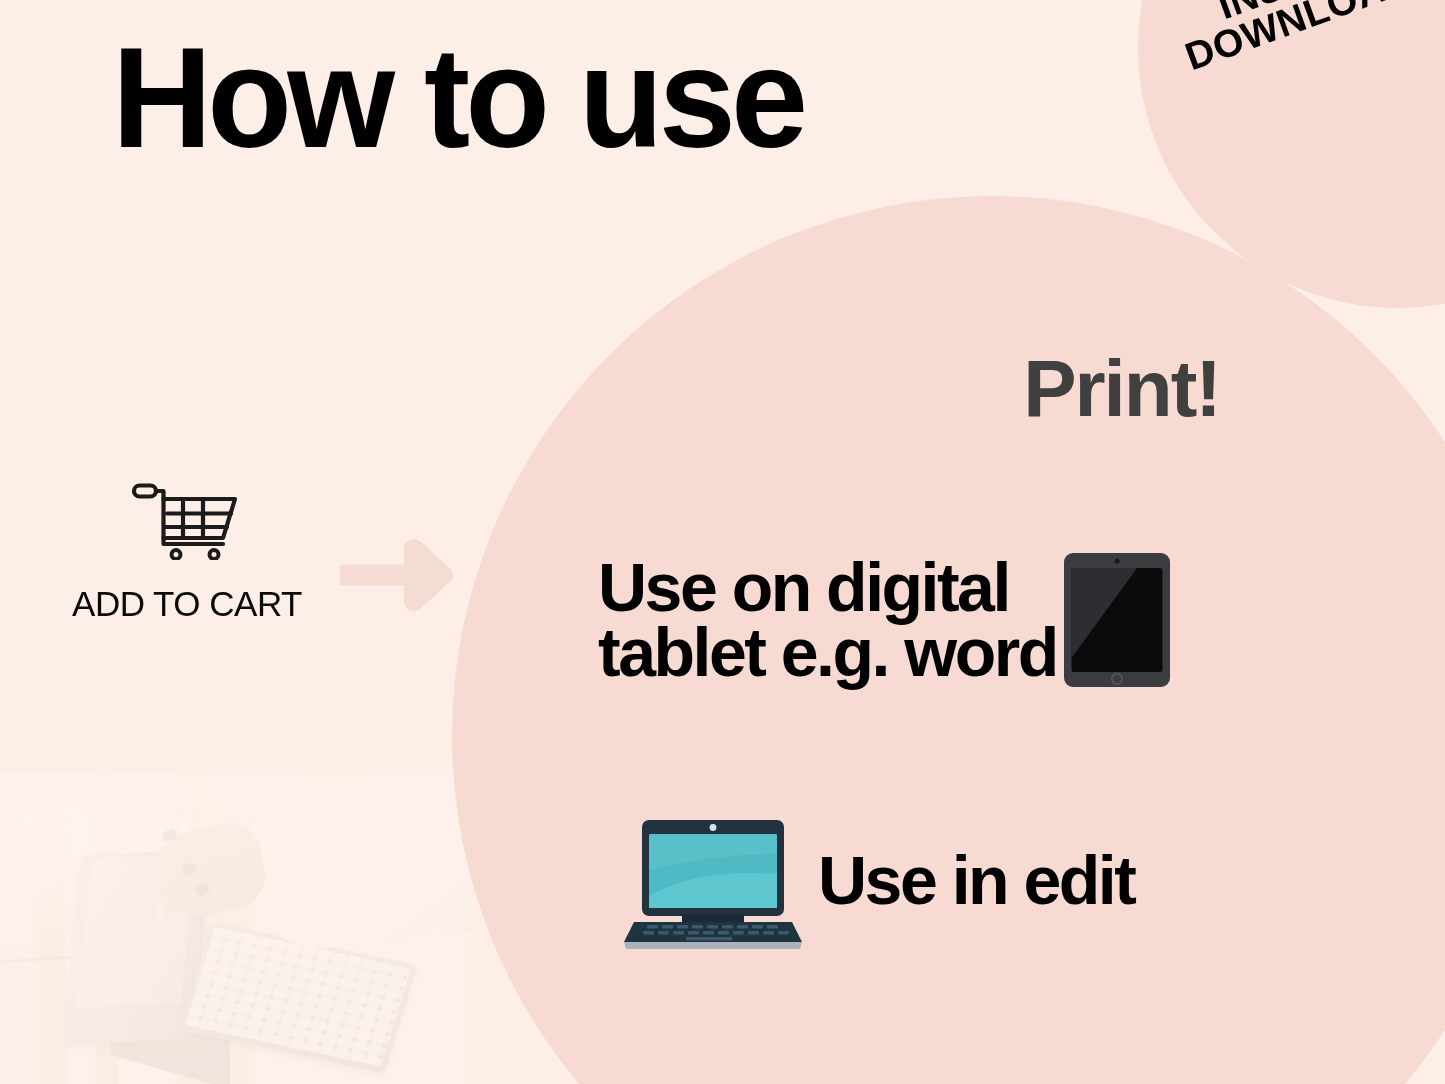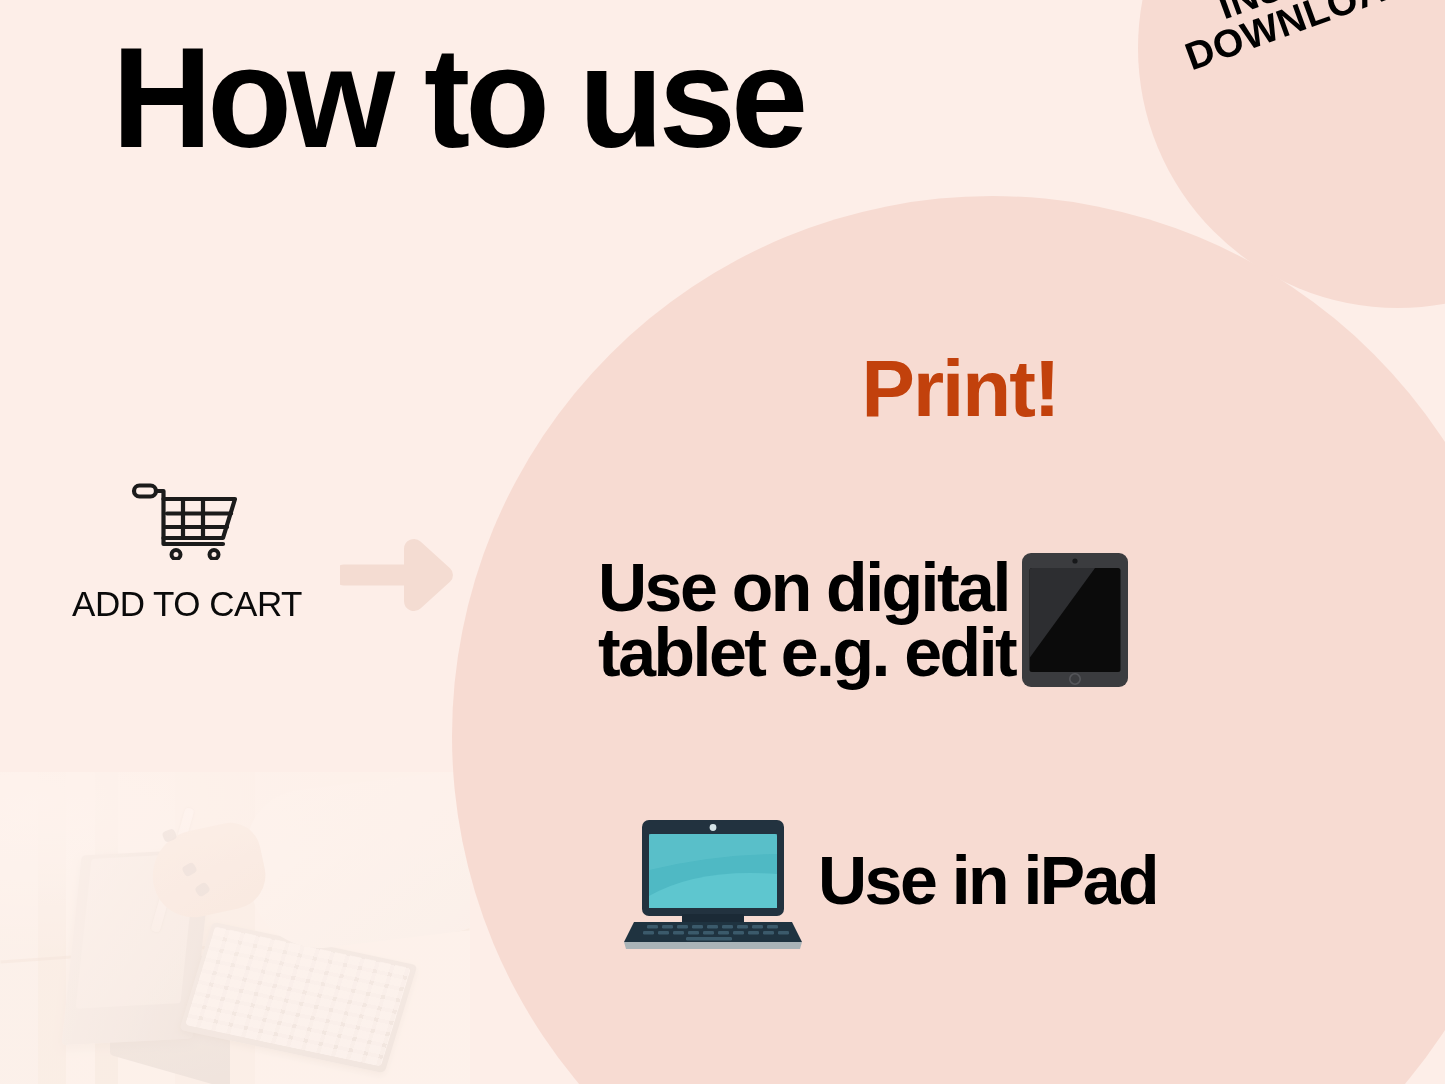--- a/index.html
+++ b/index.html
@@ -190,24 +190,24 @@
   }
 
   
   #arrow { position:absolute; left:340px; top:536px; }
 
   
   #print-text {
     position:absolute;
     left:700px; top:349px;
     width:520px;
-    text-align:center;
+    text-align:right;
     font-size:80px;
     font-weight:bold;
-    color:#c2410c;
+    color:#404040;
     letter-spacing:-2px;
     line-height:1;
     white-space:nowrap;
   }
 
   
   #tablet-row {
     position:absolute;
     left:598px; top:552px;
     display:flex;
@@ -294,21 +294,21 @@
 
   <svg id="arrow" width="116" height="78" viewBox="0 0 116 78">
     <path d="M4 28.5 h60 V13 a10 10 0 0 1 16.8 -7.3 L110 32.3 a9 9 0 0 1 0 13.4 L80.8 72.3 A10 10 0 0 1 64 65 V49.5 H4 a10.5 10.5 0 0 1 0 -21 Z" fill="#f4dcd2"></path>
   </svg>
 
   <div id="print-text">Print!</div>
 
   <div id="tablet-row">
     <div id="tablet-text">
       <div>Use on digital</div>
-      <div>tablet e.g. edit</div>
+      <div>tablet e.g. word</div>
     </div>
     <svg width="108" height="136" viewBox="0 0 108 136">
       <rect x="1" y="1" width="106" height="134" rx="9" fill="#3b3c3f"></rect>
       <rect x="8.5" y="16" width="91" height="104" rx="2.5" fill="#0b0b0b"></rect>
       <path d="M8.5 106 L8.5 18.5 Q8.5 16 11 16 L74 16 Z" fill="#2d2e31"></path>
       <circle cx="54" cy="9" r="2.6" fill="#17181a"></circle>
       <circle cx="54" cy="127" r="5.2" fill="none" stroke="#55565a" stroke-width="1.6"></circle>
     </svg>
   </div>
 
@@ -346,17 +346,17 @@
         <rect x="98" y="121" width="11" height="3.4" rx="1.2"></rect>
         <rect x="113" y="121" width="11" height="3.4" rx="1.2"></rect>
         <rect x="128" y="121" width="11" height="3.4" rx="1.2"></rect>
         <rect x="143" y="121" width="11" height="3.4" rx="1.2"></rect>
         <rect x="158" y="121" width="11" height="3.4" rx="1.2"></rect>
 
         <rect x="66" y="127" width="46" height="3.6" rx="1.4"></rect>
       </g>
     </svg>
     <div id="laptop-text">
-      <div>Use in iPad</div>
+      <div>Use in edit</div>
     </div>
   </div>
 
 </div>
 
 </body></html>

